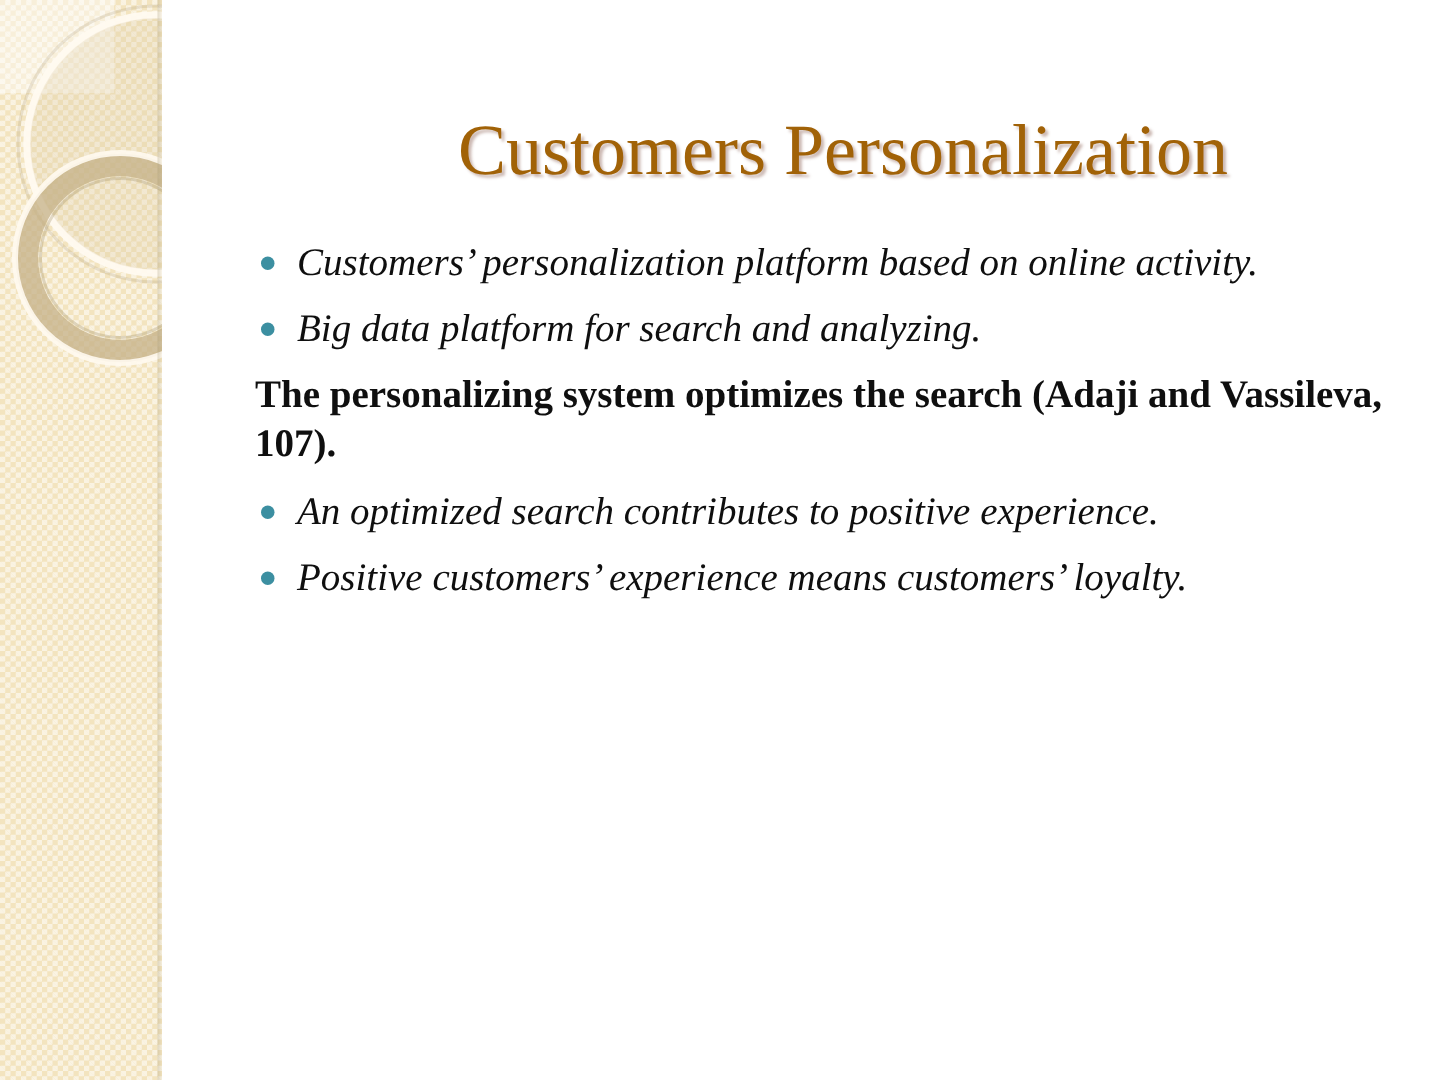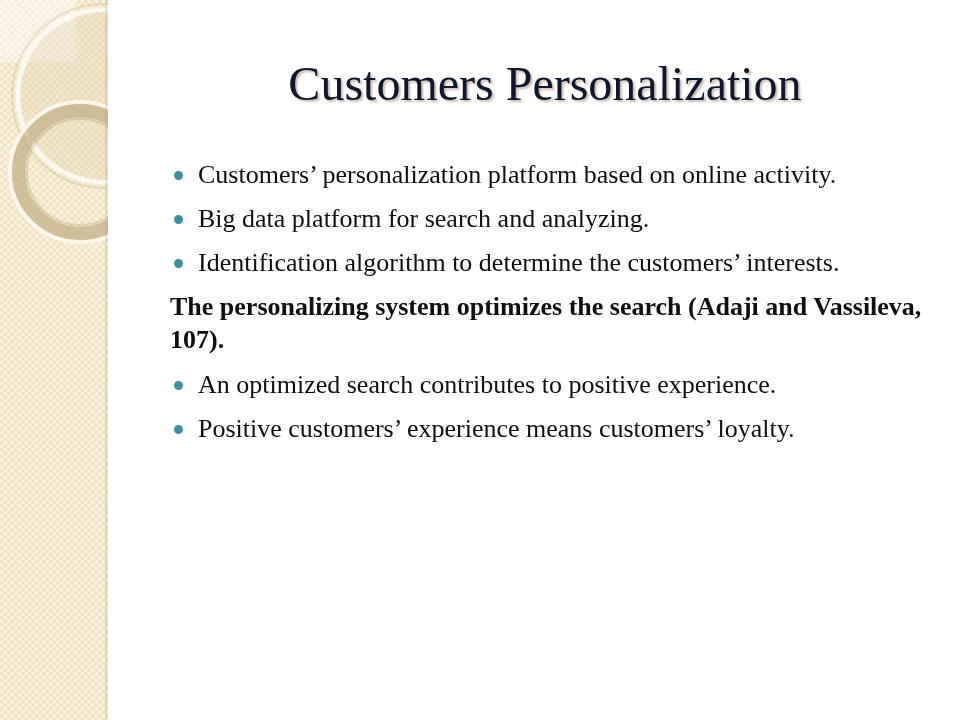--- a/index.html
+++ b/index.html
@@ -62,26 +62,26 @@
     width: 108px;
     height: 720px;
   }
 
   
   .title {
     position: absolute;
     left: 150px;
     top: 58px;
     width: 790px;
-    margin: 0;
+    margin: 17px;
     font-family: "Liberation Serif", "DejaVu Serif", serif;
     font-size: 48px;
     font-weight: normal;
     line-height: 1.08;
-    color: #0f172a;
+    color: #a16207;
     text-align: center;
     text-shadow: 2px 2px 2px rgba(120, 70, 55, .38);
     white-space: nowrap;
   }
 
   
   .body-area {
     position: absolute;
     left: 166px;
     top: 158px;
@@ -91,20 +91,21 @@
   .block {
     position: relative;
     font-size: 26px;
     line-height: 33px;
     color: #0f0f0f;
     margin: 0 0 11px 0;
   }
 
   .block.bullet {
     padding-left: 32px;
+    font-style: italic;
   }
   .block.bullet .dot {
     position: absolute;
     left: 8px;
     top: 13px;
     width: 9px;
     height: 9px;
     border-radius: 50%;
     background: #3c8fa1;
   }
@@ -149,24 +150,20 @@
       <span class="dot"></span>
       <span class="txt">Customers’ personalization platform based on online activity.</span>
     </div>
 
 
     <div class="block bullet">
       <span class="dot"></span>
       <span class="txt">Big data platform for search and analyzing.</span>
     </div>
 
-    <div class="block bullet">
-      <span class="dot"></span>
-      <span class="txt">Identification algorithm to determine the customers’ interests.</span>
-    </div>
 
     <p class="block statement">The personalizing system optimizes the search (Adaji and Vassileva, 107).</p>
 
     <div class="block bullet">
       <span class="dot"></span>
       <span class="txt">An optimized search contributes to positive experience.</span>
     </div>
 
     <div class="block bullet">
       <span class="dot"></span>

